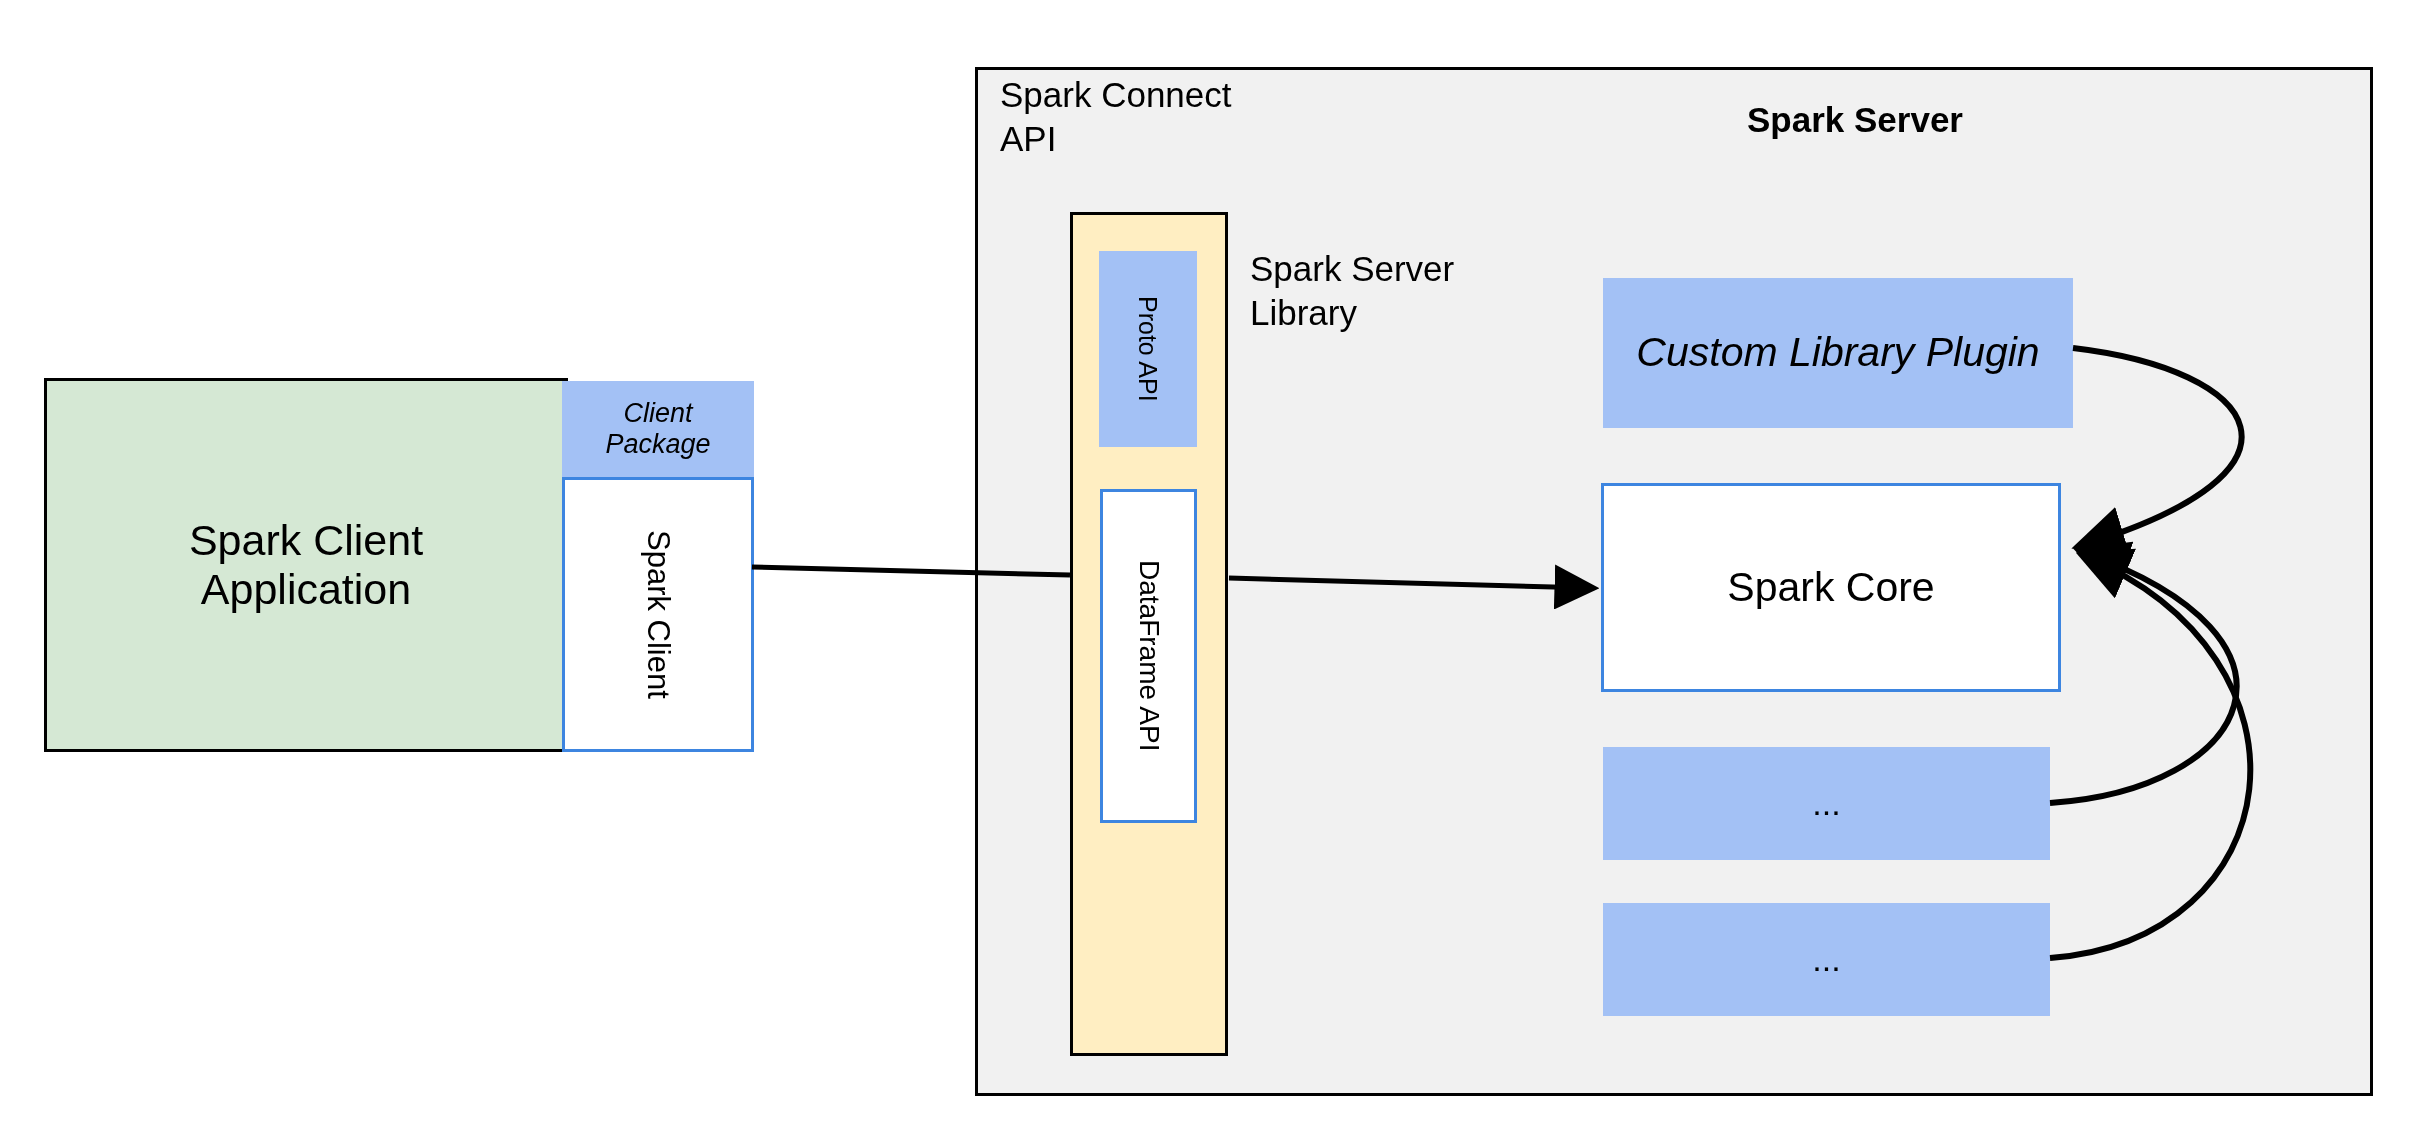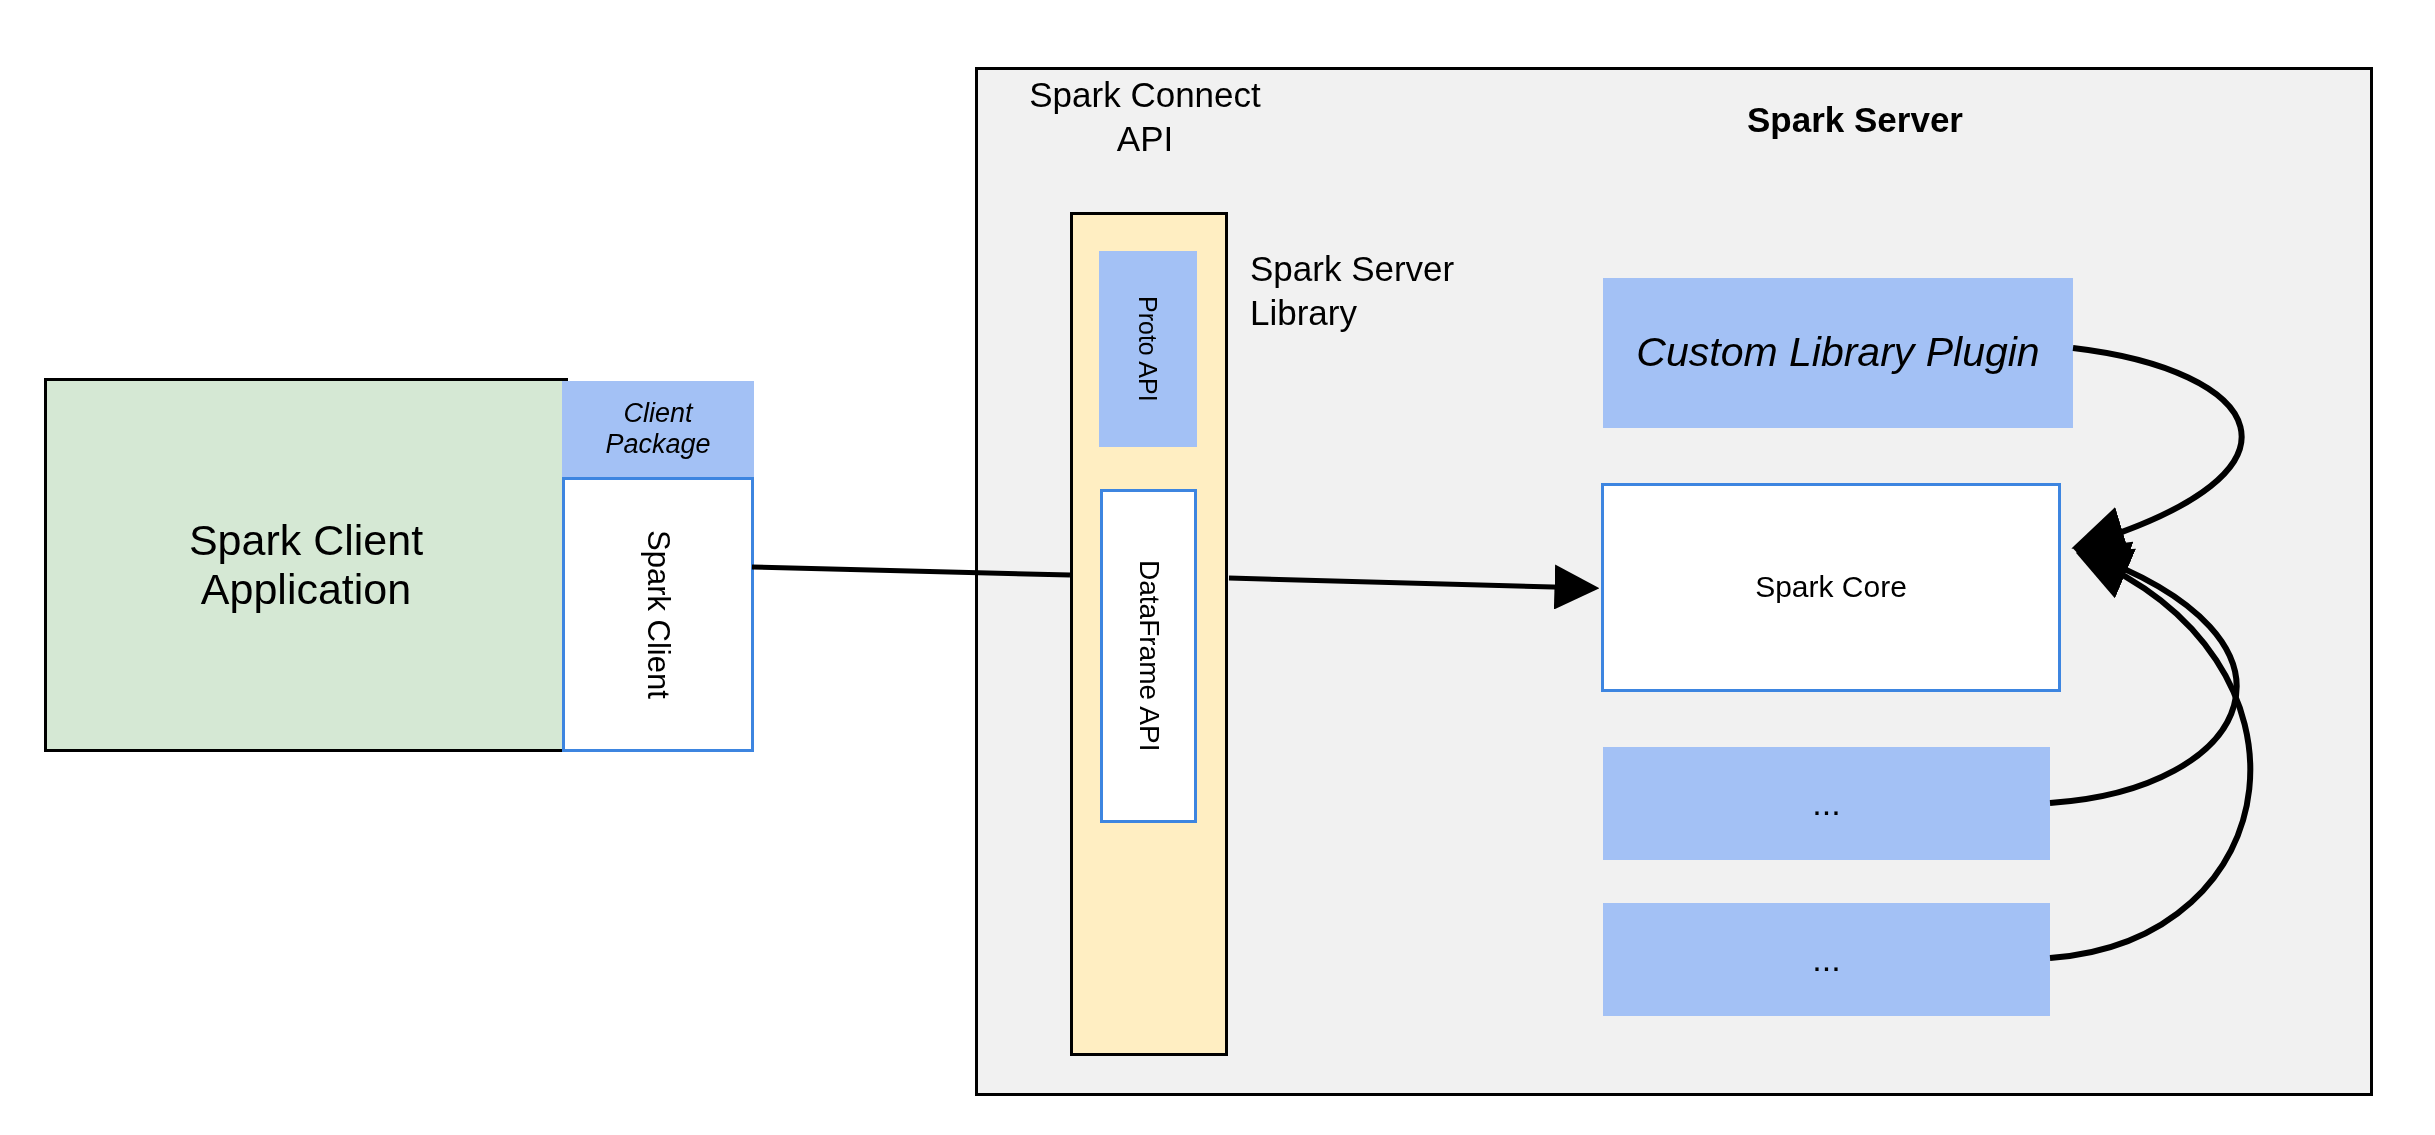--- a/index.html
+++ b/index.html
@@ -63,21 +63,21 @@
     left: 975px; top: 67px; width: 1398px; height: 1029px;
     background: #f1f1f1;
     border: 3px solid #000000;
     box-sizing: border-box;
   }
 
   #spark-connect-api-label {
     position: absolute;
     left: 1000px; top: 73px; width: 290px;
     font-size: 35px;
-    text-align: center;
+    text-align: left;
     white-space: pre-line;
     line-height: 1.25;
   }
 
   #spark-server-title {
     position: absolute;
     left: 1640px; top: 100px; width: 430px;
     font-size: 35px;
     font-weight: bold;
     text-align: center;
@@ -129,21 +129,21 @@
     background: #a3c1f5;
     border: none;
     font-size: 41px;
     font-style: italic;
   }
 
   #spark-core-box {
     left: 1601px; top: 483px; width: 460px; height: 209px;
     background: #ffffff;
     border: 3px solid #3d85e0;
-    font-size: 30px;
+    font-size: 41px;
   }
 
   #ellipsis-box-1 {
     left: 1603px; top: 747px; width: 447px; height: 113px;
     background: #a3c1f5;
     border: none;
     font-size: 34px;
   }
 
   #ellipsis-box-2 {

